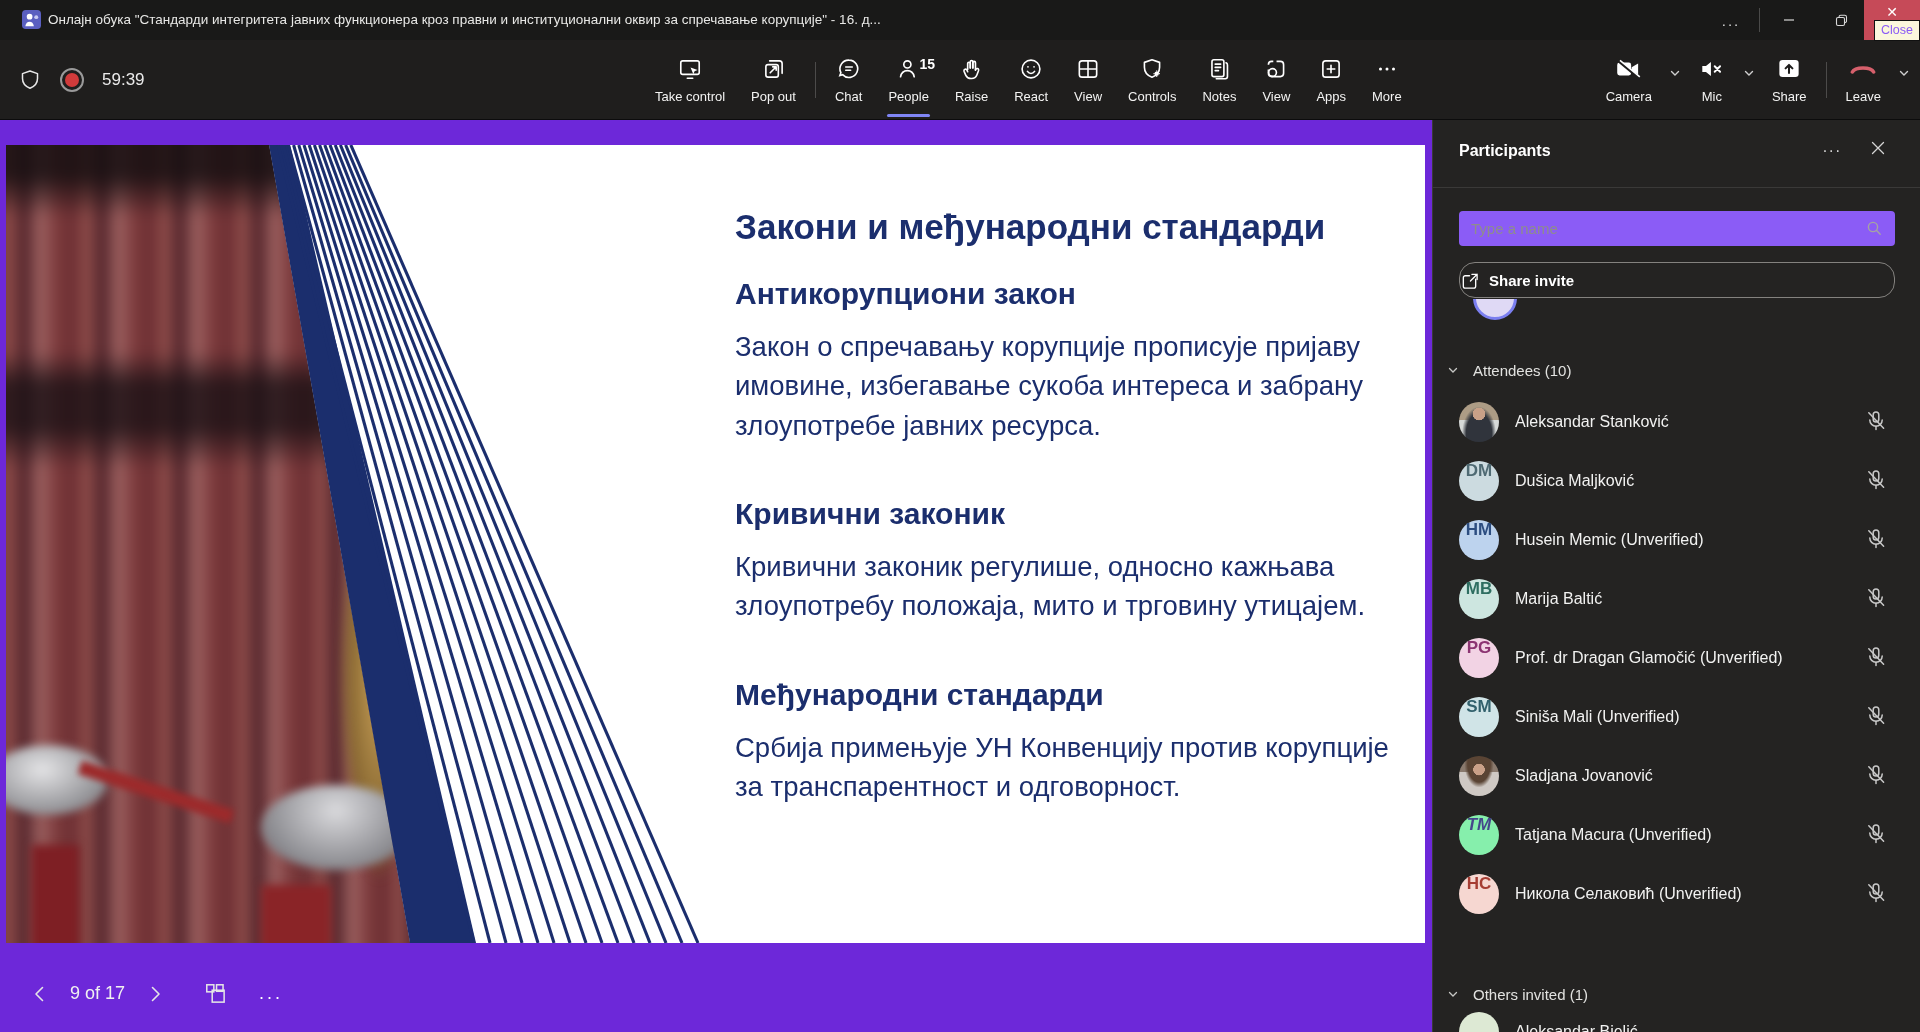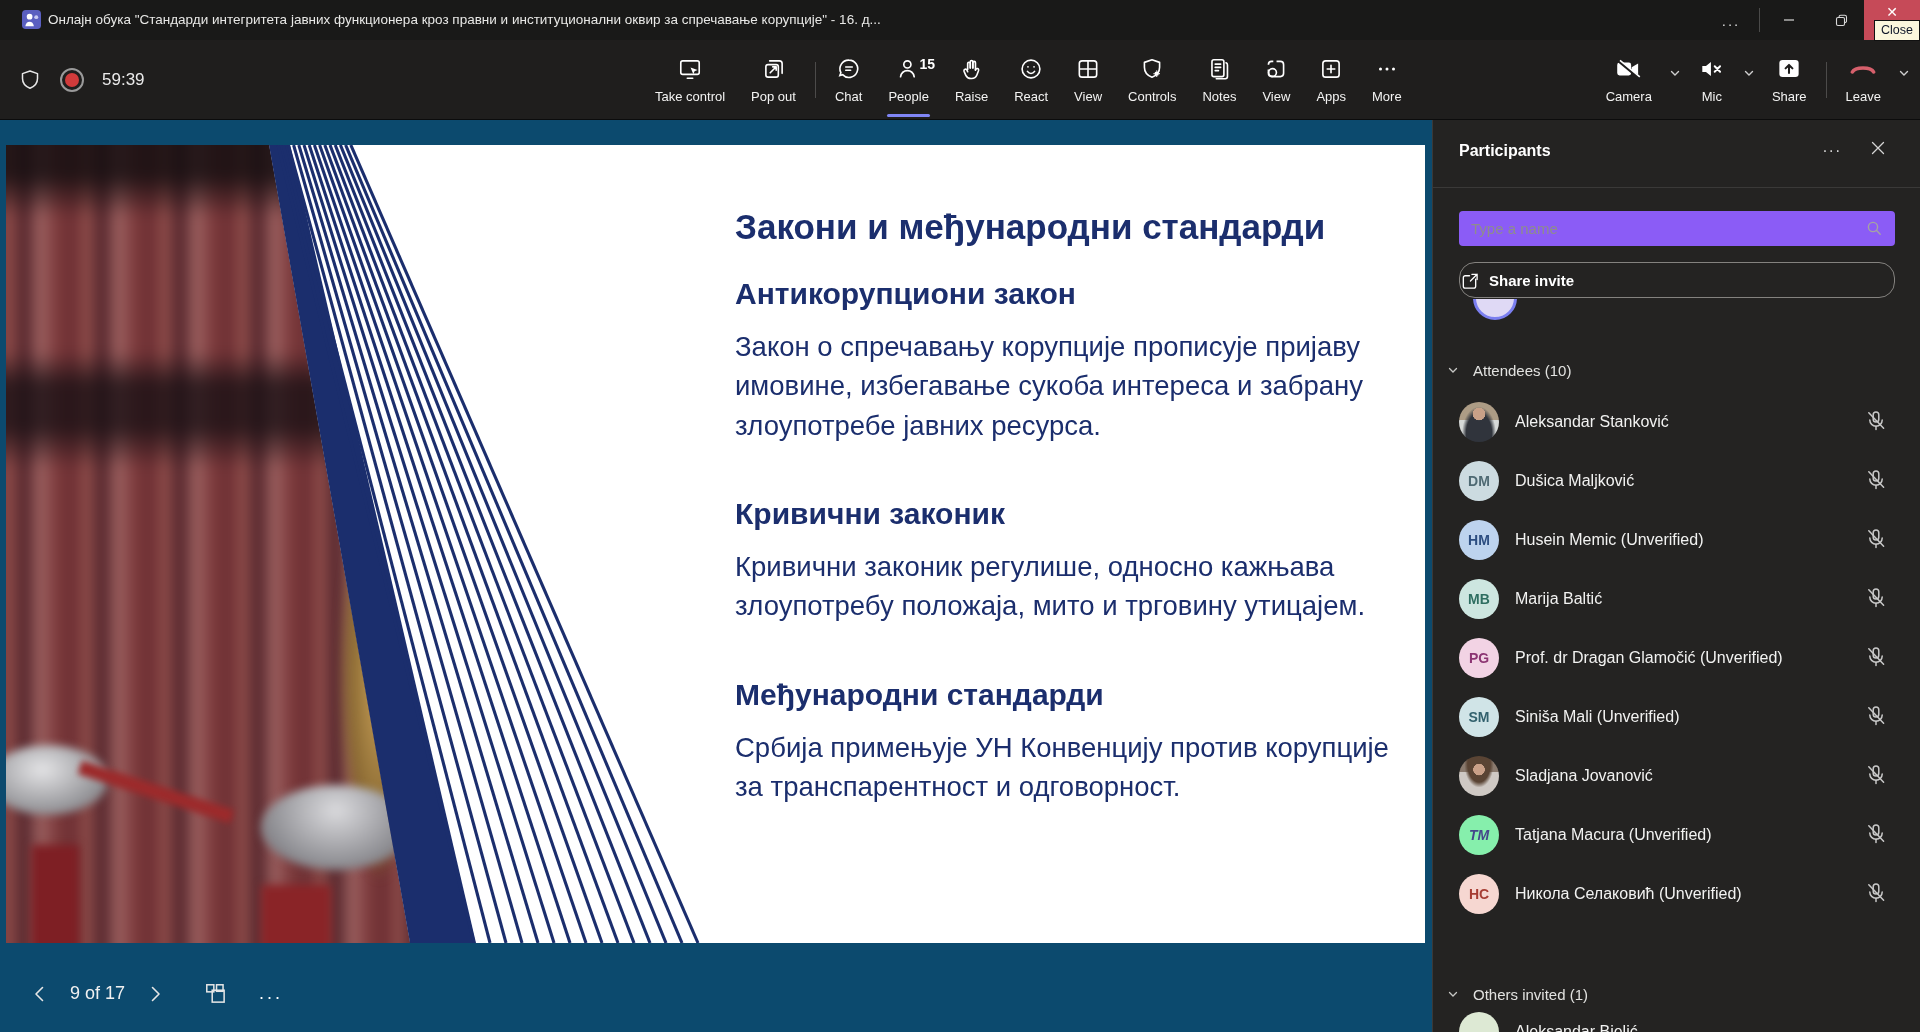--- a/index.html
+++ b/index.html
@@ -11,41 +11,41 @@
   
   #titlebar { position:absolute; left:0; top:0; width:1920px; height:40px; background:#191918; color:#e8e8e6; }
   #app-icon { position:absolute; left:22px; top:10px; }
   #win-title { position:absolute; left:48px; top:12px; font-size:13.5px; white-space:nowrap; }
   .win-ctl { position:absolute; top:0; height:40px; width:46px; display:flex; align-items:center; justify-content:center; color:#d8d8d8; }
   #win-more { right:166px; font-size:15px; letter-spacing:2px; }
   #win-div  { right:160px; top:8px; width:1px; height:24px; background:#4a4a49; }
   #win-min  { right:108px; }
   #win-max  { right:56px; }
   #win-close{ right:0; width:56px; background:#c64a58; color:#fff; font-size:14px; align-items:flex-start; padding-top:4px; }
-  #close-tooltip { position:absolute; right:0; top:20px; background:#fbf7dd; color:#0f172a; border:1px solid #111;
+  #close-tooltip { position:absolute; right:0; top:20px; background:#fbf7dd; color:#8b5cf6; border:1px solid #111;
     font-size:12.5px; padding:2px 6px 3px 6px; white-space:nowrap; z-index:5; }
 
   
   #meetingbar { position:absolute; left:0; top:40px; width:1920px; height:80px; background:#1f1e1d; border-bottom:1px solid #0c0c0c; }
   #mb-left { position:absolute; left:18px; top:0; height:80px; display:flex; align-items:center; gap:18px; }
   #timer { color:#eaeaea; font-size:17px; }
   .rec-ring { width:24px; height:24px; border:2px solid #9a9a9a; border-radius:50%; display:flex; align-items:center; justify-content:center; }
   .rec-dot { width:14px; height:14px; background:#d13b3b; border-radius:50%; }
   #mb-center { position:absolute; left:642px; top:0; height:80px; display:flex; align-items:stretch; }
   .t-btn { position:relative; display:flex; flex-direction:column; align-items:center; justify-content:center; gap:7px;
     padding:0 13px; color:#f3f3f2; font-size:13px; cursor:pointer;text-align:center; }
   .t-btn .lbl { white-space:nowrap; }
   .t-btn.active::after { content:""; position:absolute; left:12px; right:12px; bottom:3px; height:3px; border-radius:2px; background:#7f85f5; }
   .badge { position:absolute; top:16px; left:44px; font-size:14px; font-weight:bold; color:#fff; }
   .v-div { width:1px; background:#4c4b4a; margin:22px 6px; }
   #mb-right { position:absolute; right:6px; top:0; height:80px; display:flex; align-items:stretch; }
   .chev { display:flex; align-items:center; color:#cfcfcf; padding:0 4px; margin-top:-14px; cursor:pointer; }
 
   
-  #stage { position:absolute; left:0; top:120px; width:1432px; height:912px; background:#0c4a6e; }
+  #stage { position:absolute; left:0; top:120px; width:1432px; height:912px; background:#6d28d9; }
   #slide { position:absolute; left:6px; top:25px; width:1419px; height:798px; background:#ffffff; overflow:hidden; }
   #photo { position:absolute; left:0; top:0; width:470px; height:798px;
     clip-path:polygon(0 0, 56% 0, 86% 100%, 0 100%); }
   #photo .books { position:absolute; inset:-20px; filter:blur(7px);
     background:
       linear-gradient(180deg, rgba(20,14,16,.85) 0 6%, rgba(20,14,16,0) 11%),
       linear-gradient(180deg, rgba(0,0,0,0) 27%, rgba(25,16,20,.8) 31% 36%, rgba(0,0,0,0) 41%),
       repeating-linear-gradient(90deg, #6e3034 0 16px, #8e4c4a 16px 30px, #57282e 30px 46px, #975b5b 46px 64px, #7c3a3c 64px 78px);
   }
   #photo .statue { position:absolute; left:318px; top:300px; width:110px; height:520px; filter:blur(5px);
@@ -86,21 +86,21 @@
     background:transparent; display:flex; align-items:center; justify-content:flex-start; gap:10px; color:#fff; font-size:15px; font-weight:bold; cursor:pointer; }
   #partial-avatar { position:absolute; left:40px; top:156px; width:44px; height:44px; border-radius:50%;
     background:#dfd9f5; border:3px solid #7b7ff0; clip-path:inset(52% 0 0 0); }
   .sec-header { position:absolute; left:0; width:100%; height:24px; display:flex; align-items:center; gap:14px; color:#e2e2e0; font-size:15px; cursor:pointer; }
   .sec-header .sec-chev { margin-left:14px; color:#c7c7c5; }
   #attendees-header { top:238px; }
   #others-header { top:862px; }
   #p-list { position:absolute; left:0; top:272px; width:100%; }
   .p-row { position:relative; height:59px; display:flex; align-items:center; cursor:pointer; }
   .avatar { width:40px; height:40px; border-radius:50%; margin-left:26px; flex:0 0 40px;
-    display:flex; align-items:center; justify-content:center; font-size:14px; font-weight:bold; }
+    display:flex; justify-content:center; font-size:17px; font-weight:bold; }
   .photo-man { background:
       radial-gradient(circle at 50% 30%, #c9a188 0 18%, rgba(0,0,0,0) 19%),
       radial-gradient(ellipse at 50% 78%, #30343c 0 45%, rgba(0,0,0,0) 60%),
       linear-gradient(180deg, #ad9c85 0 45%, #d6d9d8 45% 100%); }
   .photo-woman { background:
       radial-gradient(circle at 50% 34%, #c9a088 0 17%, rgba(0,0,0,0) 18%),
       radial-gradient(ellipse at 50% 20%, #5a4434 0 40%, rgba(0,0,0,0) 52%),
       linear-gradient(180deg, #8a7a6e 0 40%, #cfc9c4 40% 100%); }
   .p-name { margin-left:16px; font-size:16px; color:#f2f2f1; white-space:nowrap; }
   .micoff { position:absolute; right:32px; top:17px; }

